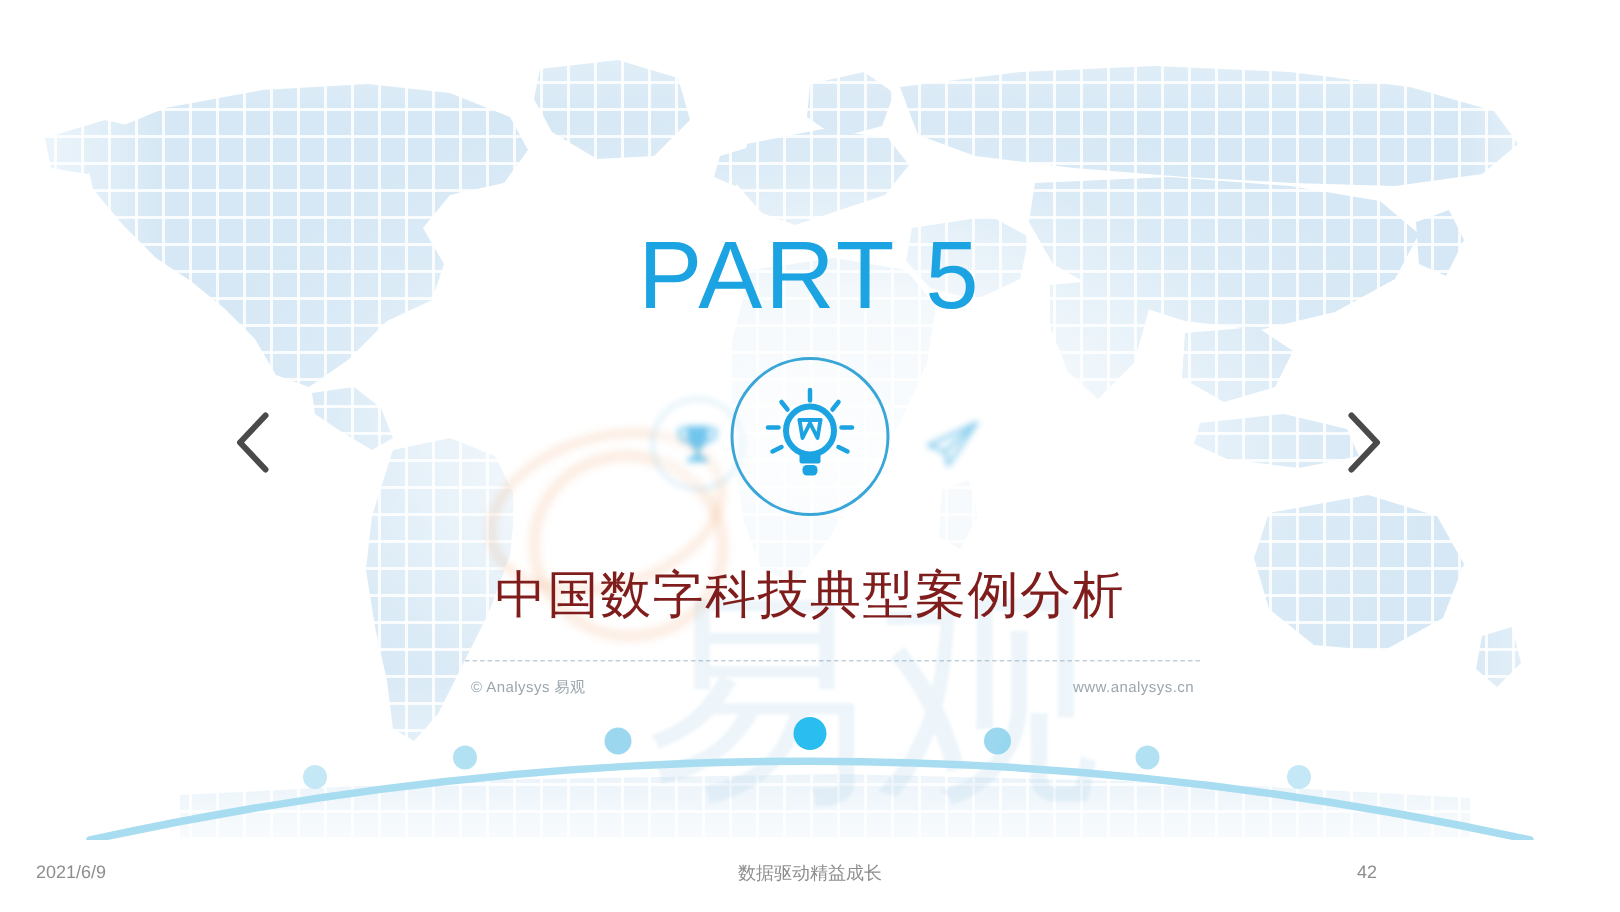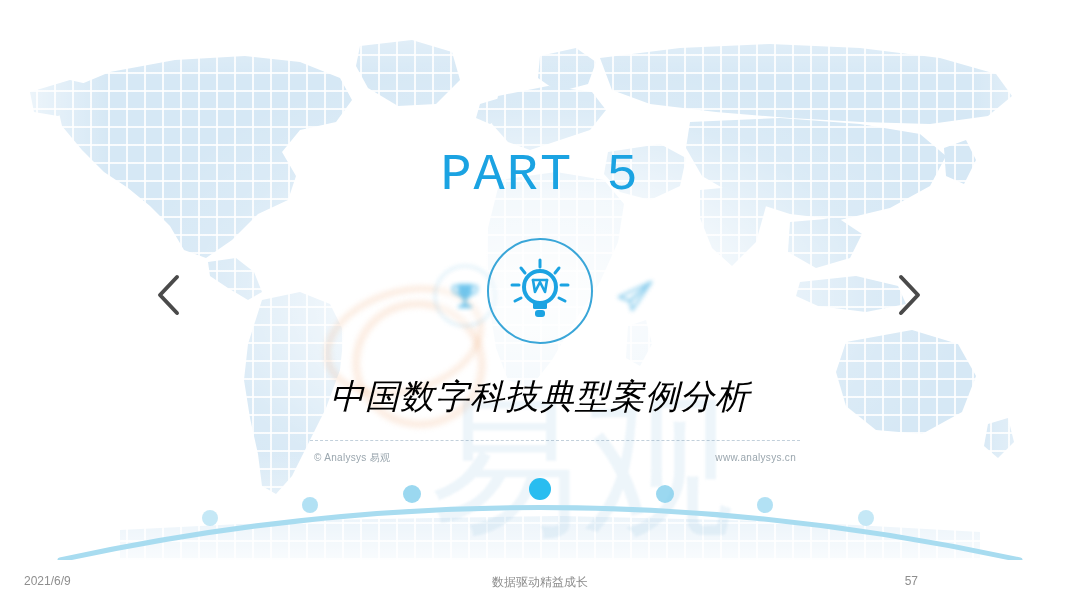--- a/index.html
+++ b/index.html
@@ -104,25 +104,25 @@
   .nav-next { left: 886px; }
   .nav-arrow svg { display: block; }
 
   
   .part-title {
     position: absolute;
     left: 0;
     top: 146px;
     width: 1080px;
     text-align: center;
-    font-size: 52px;
+    font-size: 64px;
     font-weight: 400;
     color: #1ba3e2;
     letter-spacing: 2px;
-    font-family: Liberation Mono, monospace;
+    font-family: Liberation Sans, sans-serif;
   }
 
   
   .icon-cluster {
     position: absolute;
     left: 0;
     top: 238px;
     width: 1080px;
     height: 116px;
   }
@@ -173,24 +173,23 @@
 
   
   .subtitle {
     position: absolute;
     left: 0;
     top: 374px;
     width: 1080px;
     text-align: center;
     font-size: 34px;
     font-weight: 400;
-    color: #000000;
+    color: #7f1d1d;
     letter-spacing: 1px;
     font-family: "DejaVu Sans", sans-serif;
-    font-style: italic;
   }
 
   
   .attrib {
     position: absolute;
     left: 310px;
     top: 440px;
     width: 490px;
   }
   .attrib-rule {
@@ -403,16 +402,16 @@
         <circle cx="665" cy="494" r="9" fill="#7fcdec" opacity="0.78"></circle>
         <circle cx="765" cy="505" r="8" fill="#7fcdec" opacity="0.60"></circle>
         <circle cx="866" cy="518" r="8" fill="#7fcdec" opacity="0.45"></circle>
       </g>
     </svg>
   </div>
 
   <div class="footer">
     <span class="footer-date">2021/6/9</span>
     <span class="footer-center">数据驱动精益成长</span>
-    <span class="footer-page">57</span>
+    <span class="footer-page">42</span>
   </div>
 
 </div>
 
 </body></html>

